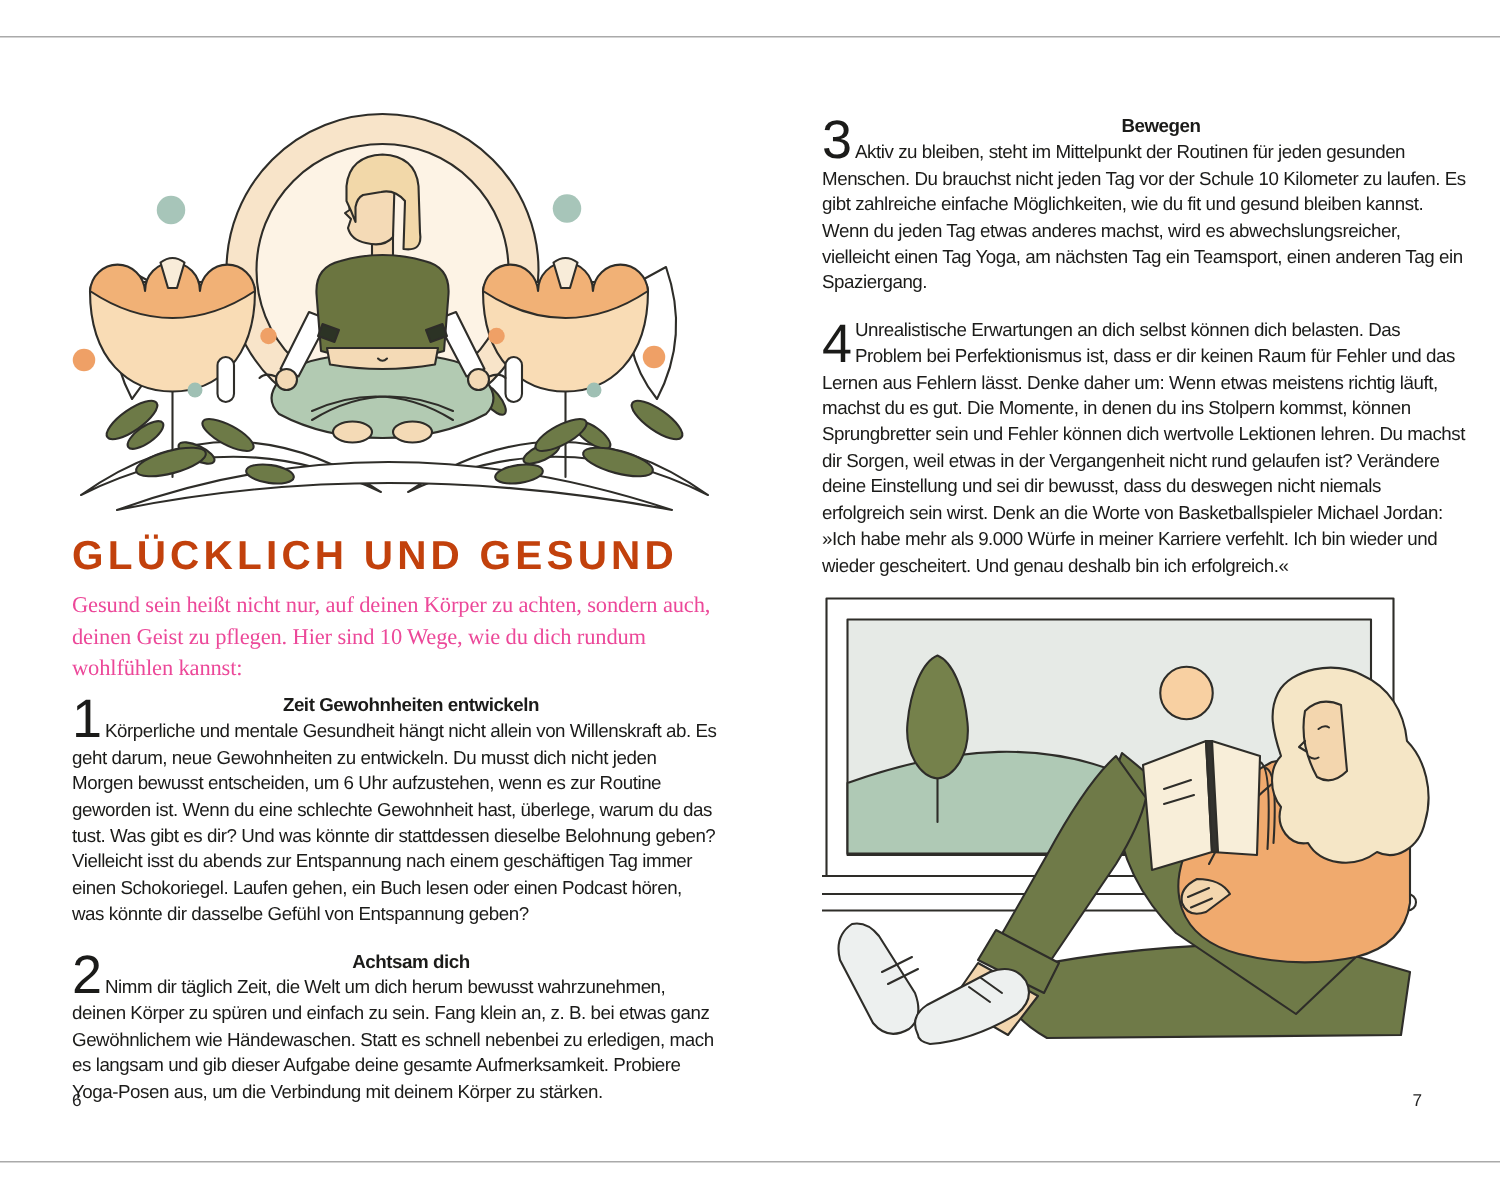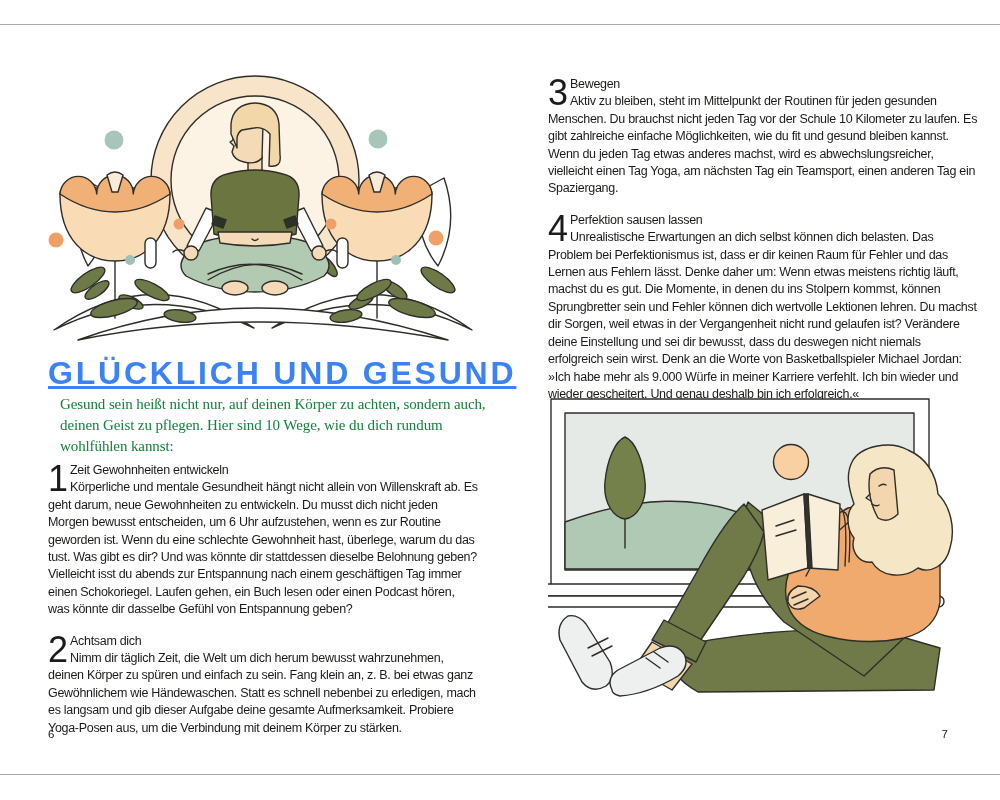--- a/index.html
+++ b/index.html
@@ -12,37 +12,37 @@
   .rule.top{top:24px;}
   .rule.bottom{top:774px;}
   .page{position:absolute;top:24px;width:430px;height:750px;}
   .page.left{left:48px;}
   .page.right{left:548px;}
   .illu{position:absolute;left:0;}
   .page.left .illu{top:4px;width:430px;height:316px;}
   .page.right .illu{top:366px;width:430px;height:332px;}
   .title{
     position:absolute;top:331px;left:0;white-space:nowrap;
-    font-size:32px;font-weight:bold;letter-spacing:2.8px;color:#3b82f6;text-decoration:underline;
+    font-size:27px;font-weight:bold;letter-spacing:2.8px;color:#c2410c;
   }
   .intro{
-    position:absolute;top:370px;left:12px;width:430px;
+    position:absolute;top:370px;left:0;width:430px;
     font-family:"Liberation Serif", serif;
-    font-size:15px;line-height:21px;letter-spacing:-0.1px;color:#15803d;
+    font-size:15px;line-height:21px;letter-spacing:-0.1px;color:#ec4899;
   }
   .items{position:absolute;left:0;width:430px;}
   .page.left .items{top:438px;}
   .page.right .items{top:52px;}
   .item{margin-bottom:14px;font-size:12.5px;line-height:17.4px;letter-spacing:-0.3px;color:#1b1b19;}
   .item::after{content:"";display:block;clear:both;}
   .item .num{
     float:left;width:20px;margin-right:2px;
     font-size:36px;line-height:33px;font-weight:400;letter-spacing:0;color:#1b1b19;
   }
-  .item .head{font-weight:normal;}
+  .item .head{font-weight:bold;text-align:center;}
   .pagenum{position:absolute;top:704px;font-size:11.5px;color:#222;}
   .page.left .pagenum{left:0;}
   .page.right .pagenum{right:30px;}
   svg{display:block;}
 </style>
 </head>
 <body>
 
 <div class="rule top"></div>
 <div class="rule bottom"></div>
@@ -153,21 +153,20 @@
 <div class="page right">
 
   <div class="items">
     <div class="item">
       <div class="num">3</div>
       <div class="head">Bewegen</div>
       <div class="body">Aktiv zu bleiben, steht im Mittelpunkt der Routinen für jeden gesunden Menschen. Du brauchst nicht jeden Tag vor der Schule 10 Kilometer zu laufen. Es gibt zahlreiche einfache Möglichkeiten, wie du fit und gesund bleiben kannst. Wenn du jeden Tag etwas anderes machst, wird es abwechslungsreicher, vielleicht einen Tag Yoga, am nächsten Tag ein Teamsport, einen anderen Tag ein Spaziergang.</div>
     </div>
     <div class="item">
       <div class="num">4</div>
-      <div class="head">Perfektion sausen lassen</div>
       <div class="body">Unrealistische Erwartungen an dich selbst können dich belasten. Das Problem bei Perfektionismus ist, dass er dir keinen Raum für Fehler und das Lernen aus Fehlern lässt. Denke daher um: Wenn etwas meistens richtig läuft, machst du es gut. Die Momente, in denen du ins Stolpern kommst, können Sprungbretter sein und Fehler können dich wertvolle Lektionen lehren. Du machst dir Sorgen, weil etwas in der Vergangenheit nicht rund gelaufen ist? Verändere deine Einstellung und sei dir bewusst, dass du deswegen nicht niemals erfolgreich sein wirst. Denk an die Worte von Basketballspieler Michael Jordan: »Ich habe mehr als 9.000 Würfe in meiner Karriere verfehlt. Ich bin wieder und wieder gescheitert. Und genau deshalb bin ich erfolgreich.«</div>
     </div>
   </div>
 
   <svg class="illu" viewBox="0 0 430 332">
     <g stroke="#2e2d29" stroke-width="1.4" stroke-linejoin="round" stroke-linecap="round" fill="none">
 
       <g>
         <rect x="3" y="9" width="378" height="186" fill="#ffffff"></rect>
         <rect x="17" y="23" width="349" height="157" fill="#e6eae6"></rect>

